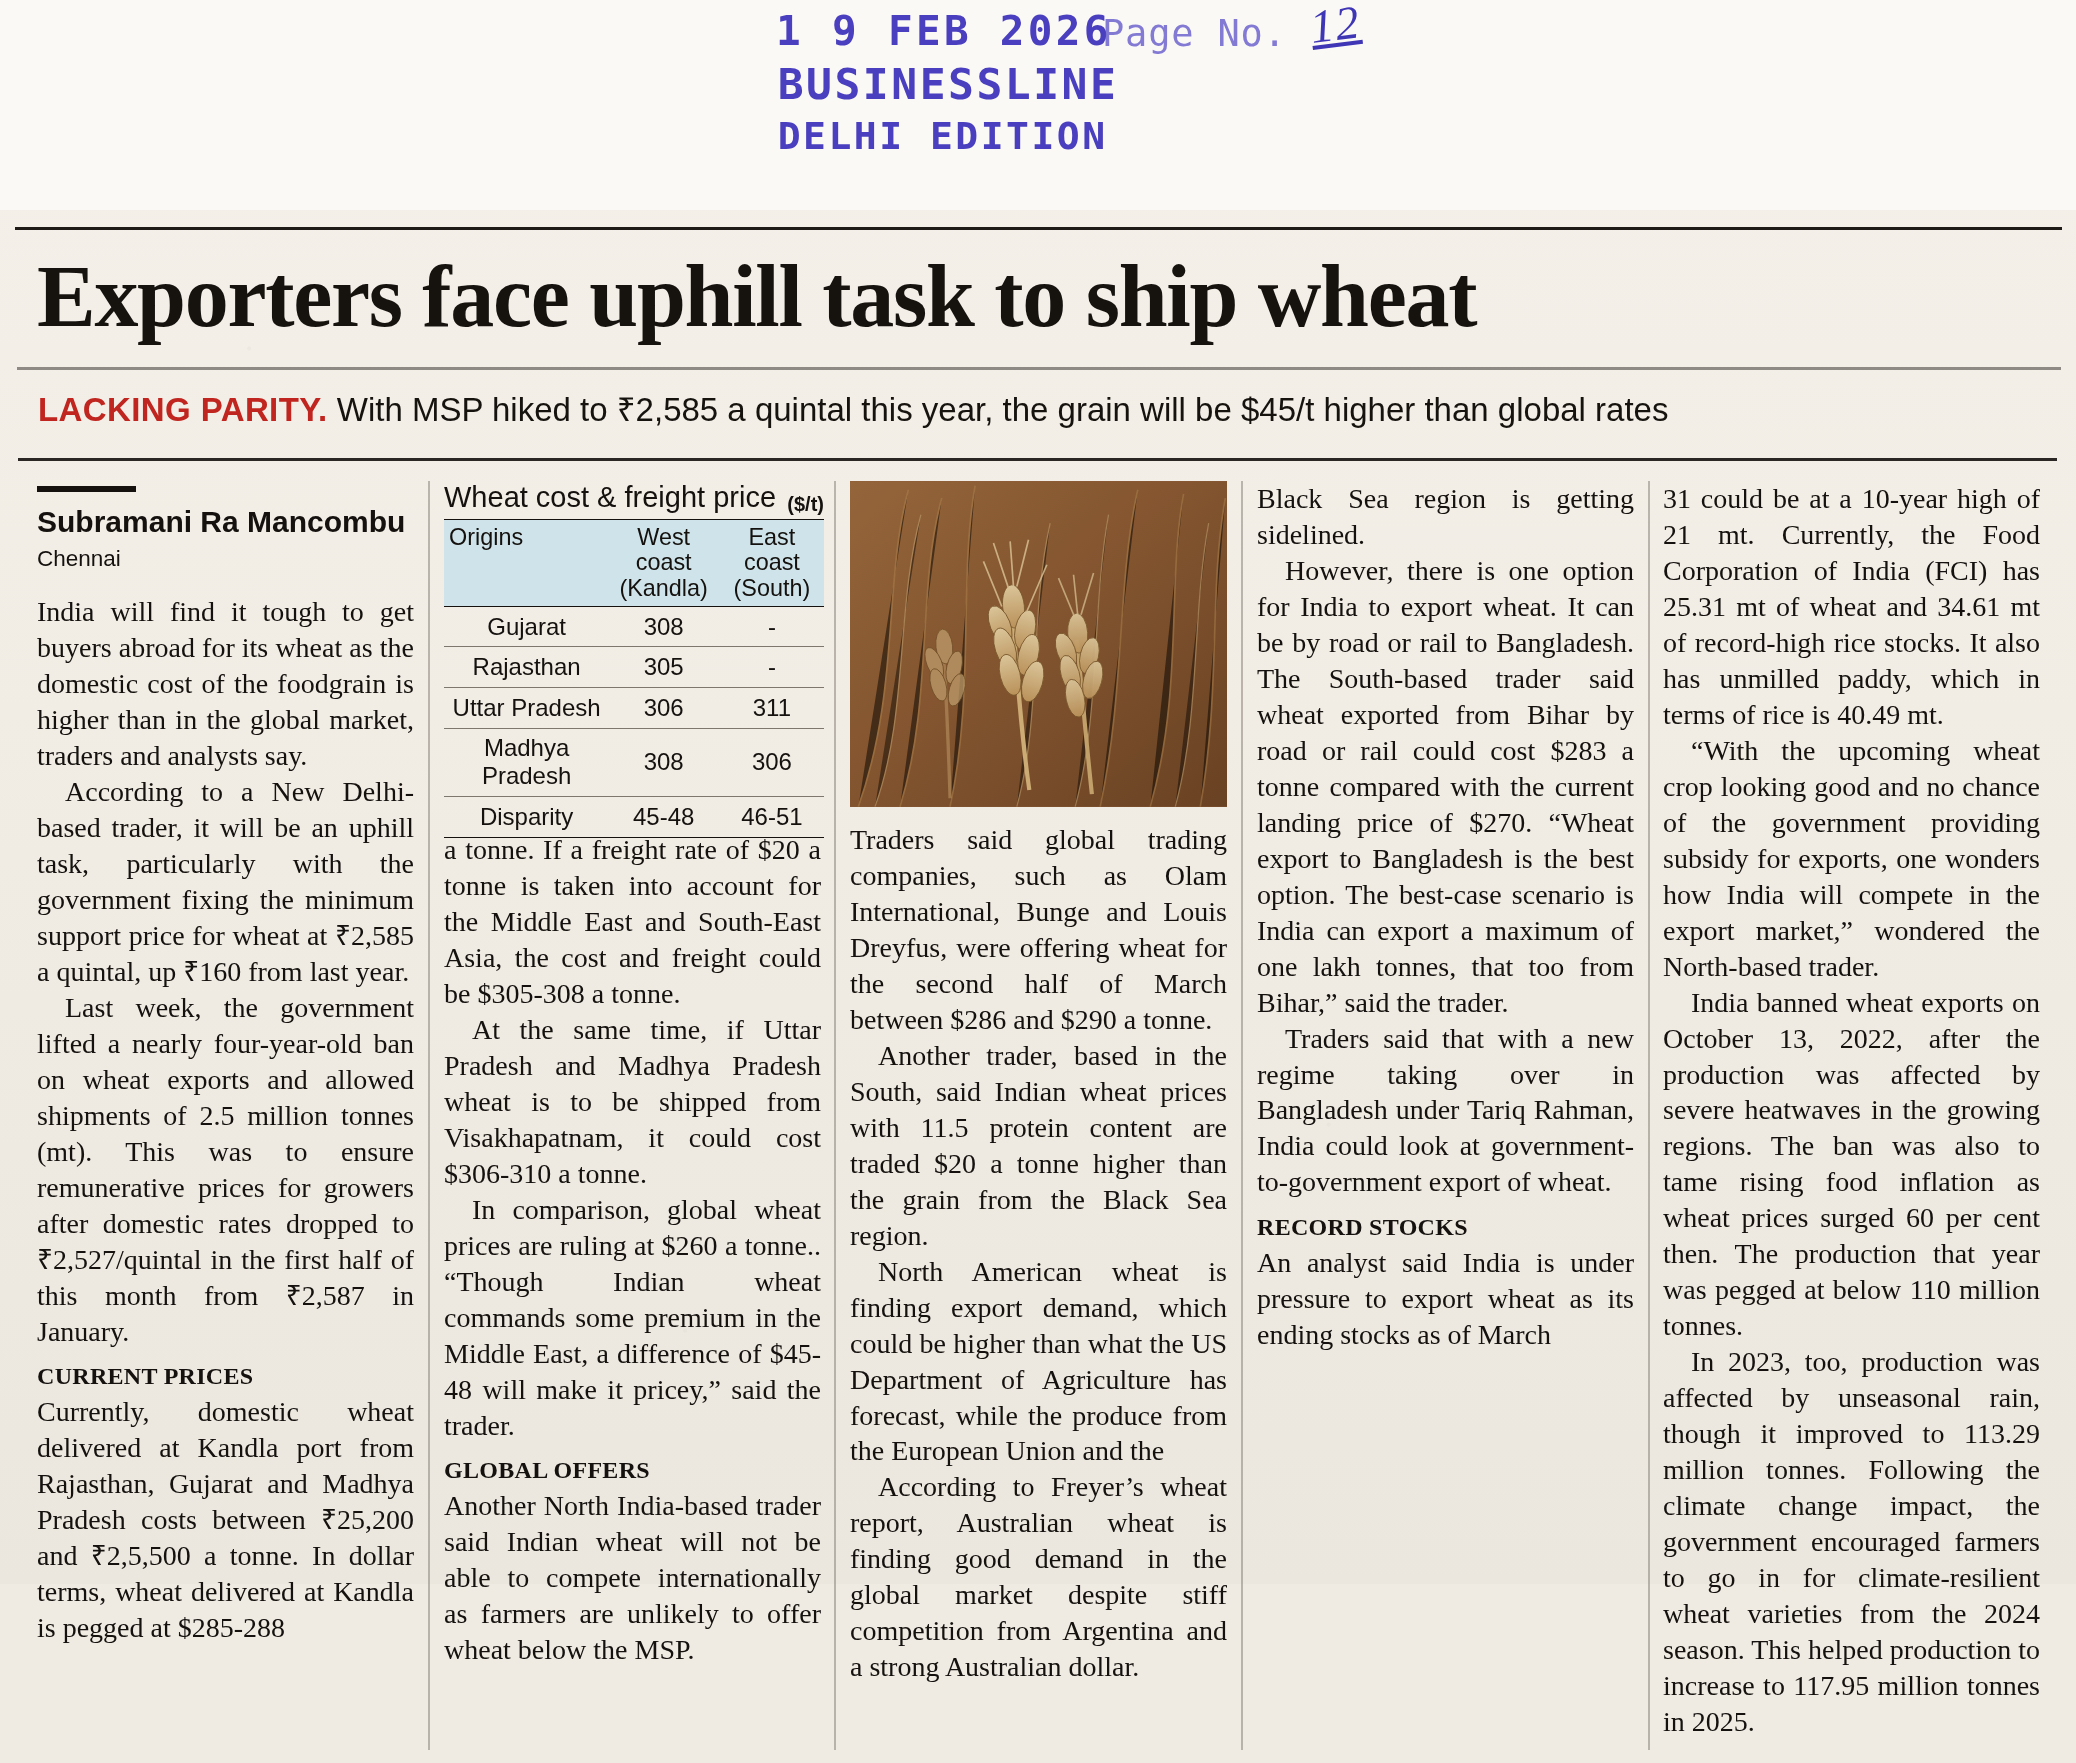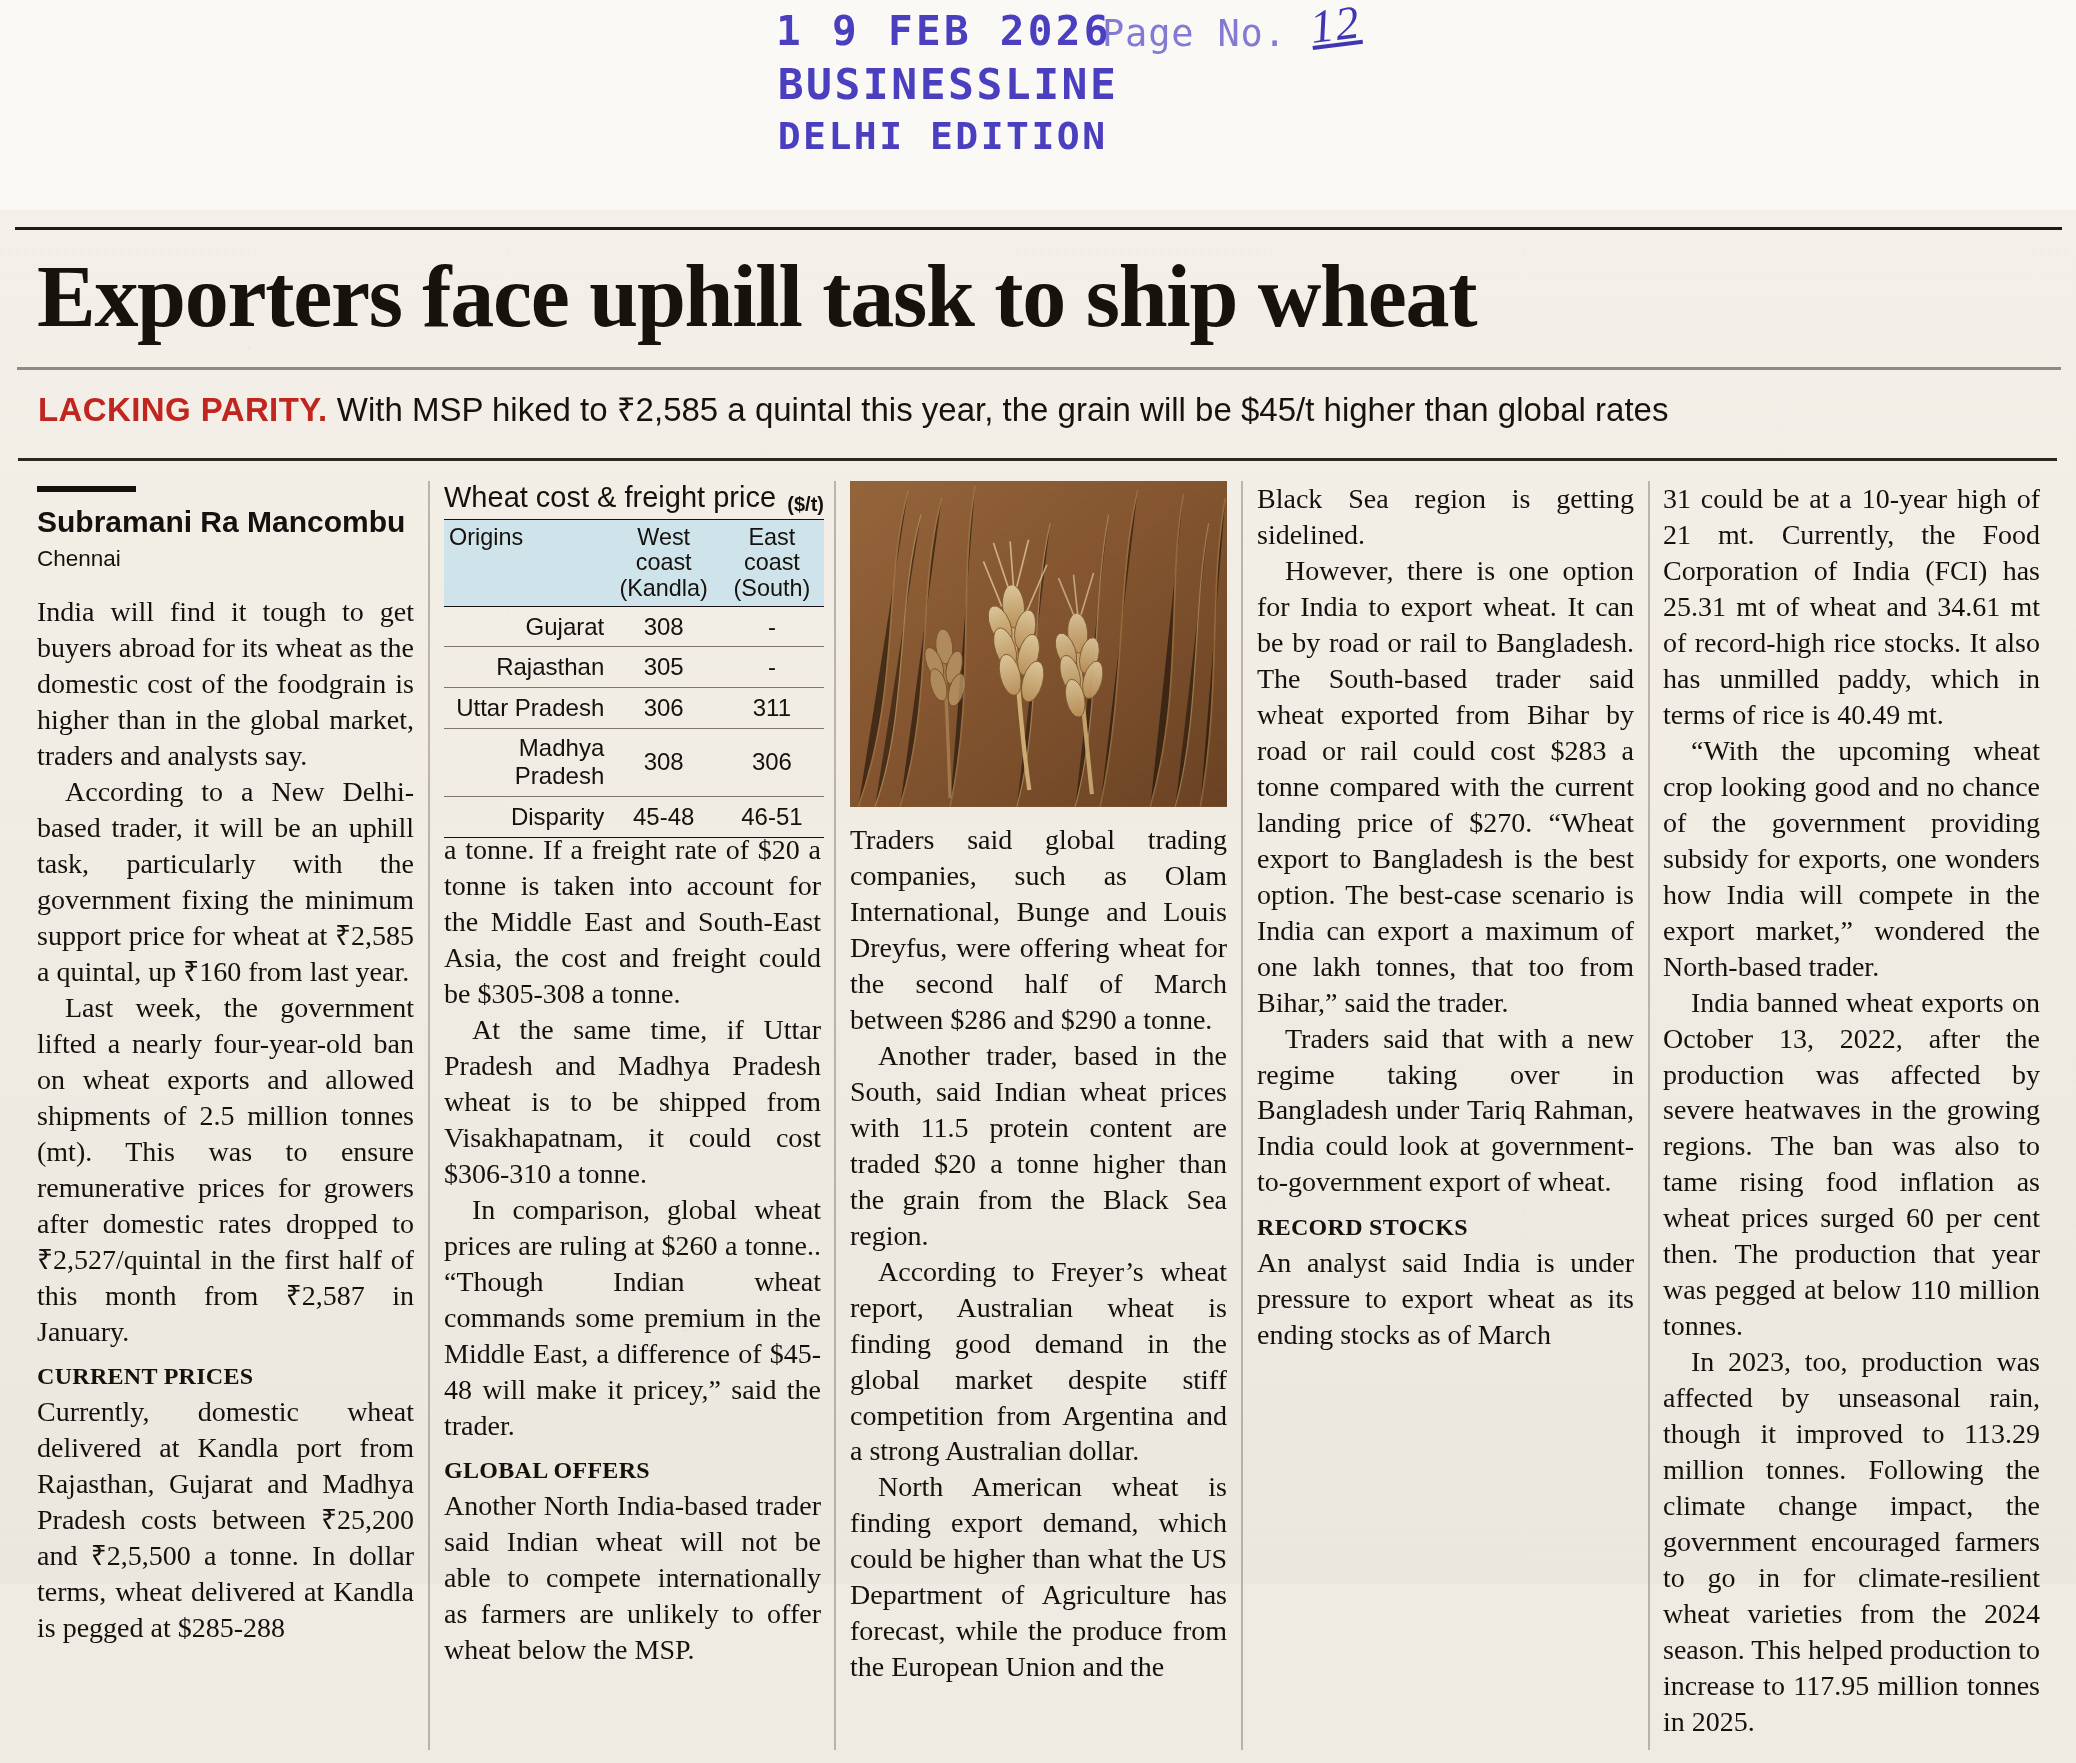--- a/index.html
+++ b/index.html
@@ -251,21 +251,21 @@
     text-align: left;
     padding-left: 5px;
     vertical-align: top;
   }
   table.wheat td {
     padding: 5.8px 3.3px;
     border-bottom: 0.8px solid #7d776e;
     text-align: center;
   }
   table.wheat td.name {
-    text-align: right;
+    text-align: center;
     padding-left: 5px;
   }
   table.wheat tr.last td {
     border-bottom: 1.7px solid #14110e;
   }
 
   
   .photo {
     position: absolute;
     left: 813px;
@@ -333,22 +333,22 @@
         <p class="body">In comparison, global wheat prices are ruling at $260 a tonne.. “Though Indian wheat commands some premium in the Middle East, a difference of $45-48 will make it pricey,” said the trader.</p>
         <p class="subhead">GLOBAL OFFERS</p>
         <p class="body first">Another North India-based trader said Indian wheat will not be able to compete internationally as farmers are unlikely to offer wheat below the MSP.</p>
       </div>
     </div>
 
     <div class="col c3">
       <div class="col-body-offset-c3">
         <p class="body first">Traders said global trading companies, such as Olam International, Bunge and Louis Dreyfus, were offering wheat for the second half of March between $286 and $290 a tonne.</p>
         <p class="body">Another trader, based in the South, said Indian wheat prices with 11.5 protein content are traded $20 a tonne higher than the grain from the Black Sea region.</p>
+        <p class="body">North American wheat is finding export demand, which could be higher than what the US Department of Agriculture has forecast, while the produce from the European Union and the</p>
         <p class="body">According to Freyer’s wheat report, Australian wheat is finding good demand in the global market despite stiff competition from Argentina and a strong Australian dollar.</p>
-        <p class="body">North American wheat is finding export demand, which could be higher than what the US Department of Agriculture has forecast, while the produce from the European Union and the</p>
       </div>
     </div>
 
     <div class="col c4">
       <p class="body first">Black Sea region is getting sidelined.</p>
       <p class="body">However, there is one option for India to export wheat. It can be by road or rail to Bangladesh. The South-based trader said wheat exported from Bihar by road or rail could cost $283 a tonne compared with the current landing price of $270. “Wheat export to Bangladesh is the best option. The best-case scenario is India can export a maximum of one lakh tonnes, that too from Bihar,” said the trader.</p>
       <p class="body">Traders said that with a new regime taking over in Bangladesh under Tariq Rahman, India could look at government-to-government export of wheat.</p>
       <p class="subhead">RECORD STOCKS</p>
       <p class="body first">An analyst said India is under pressure to export wheat as its ending stocks as of March</p>
     </div>

